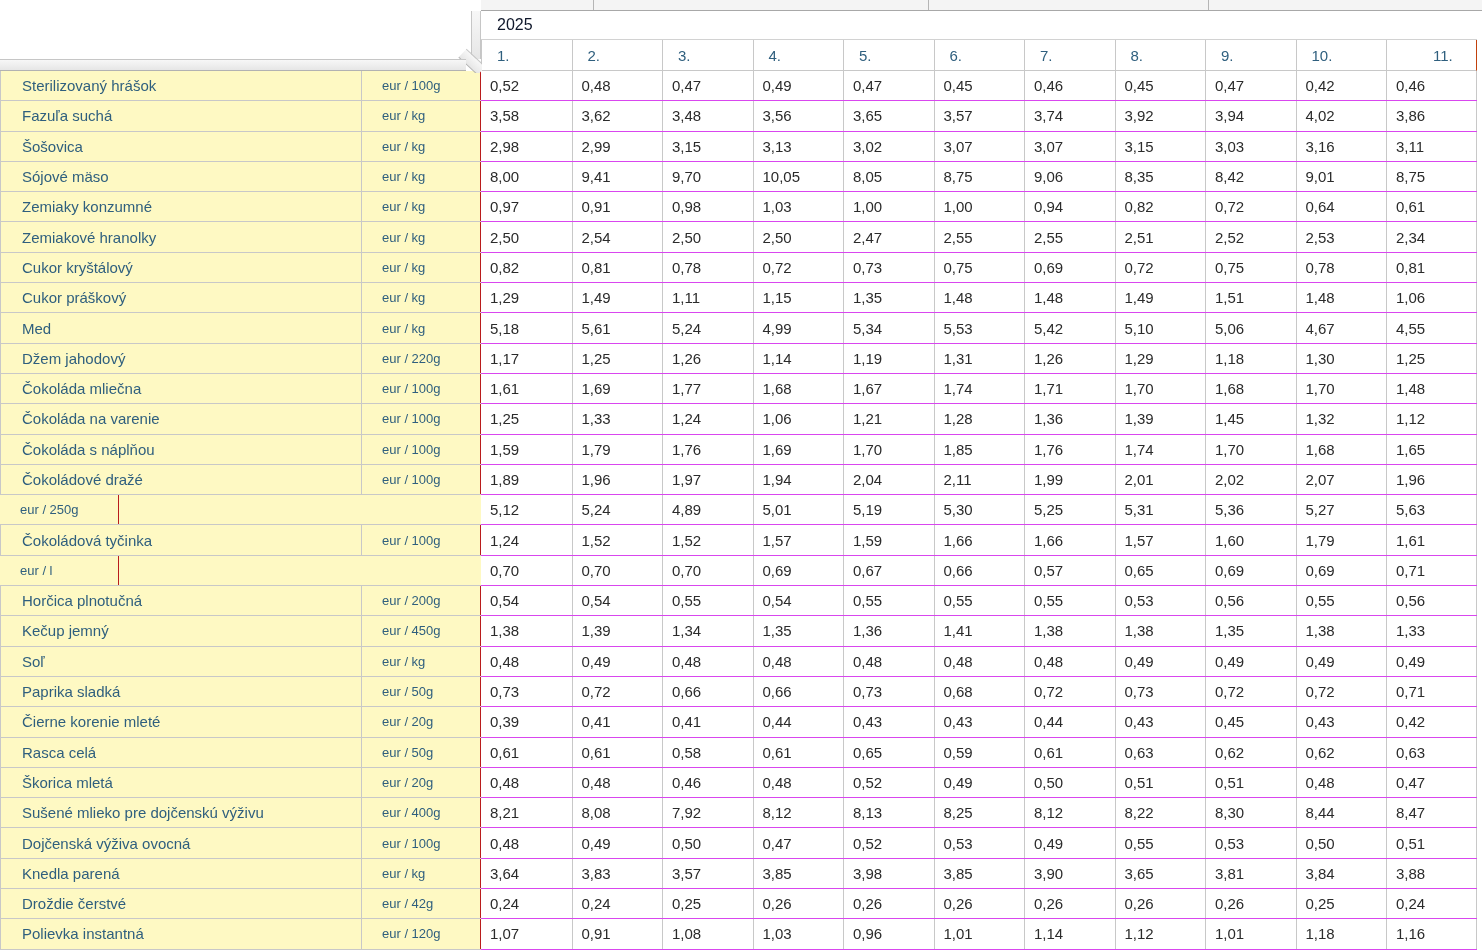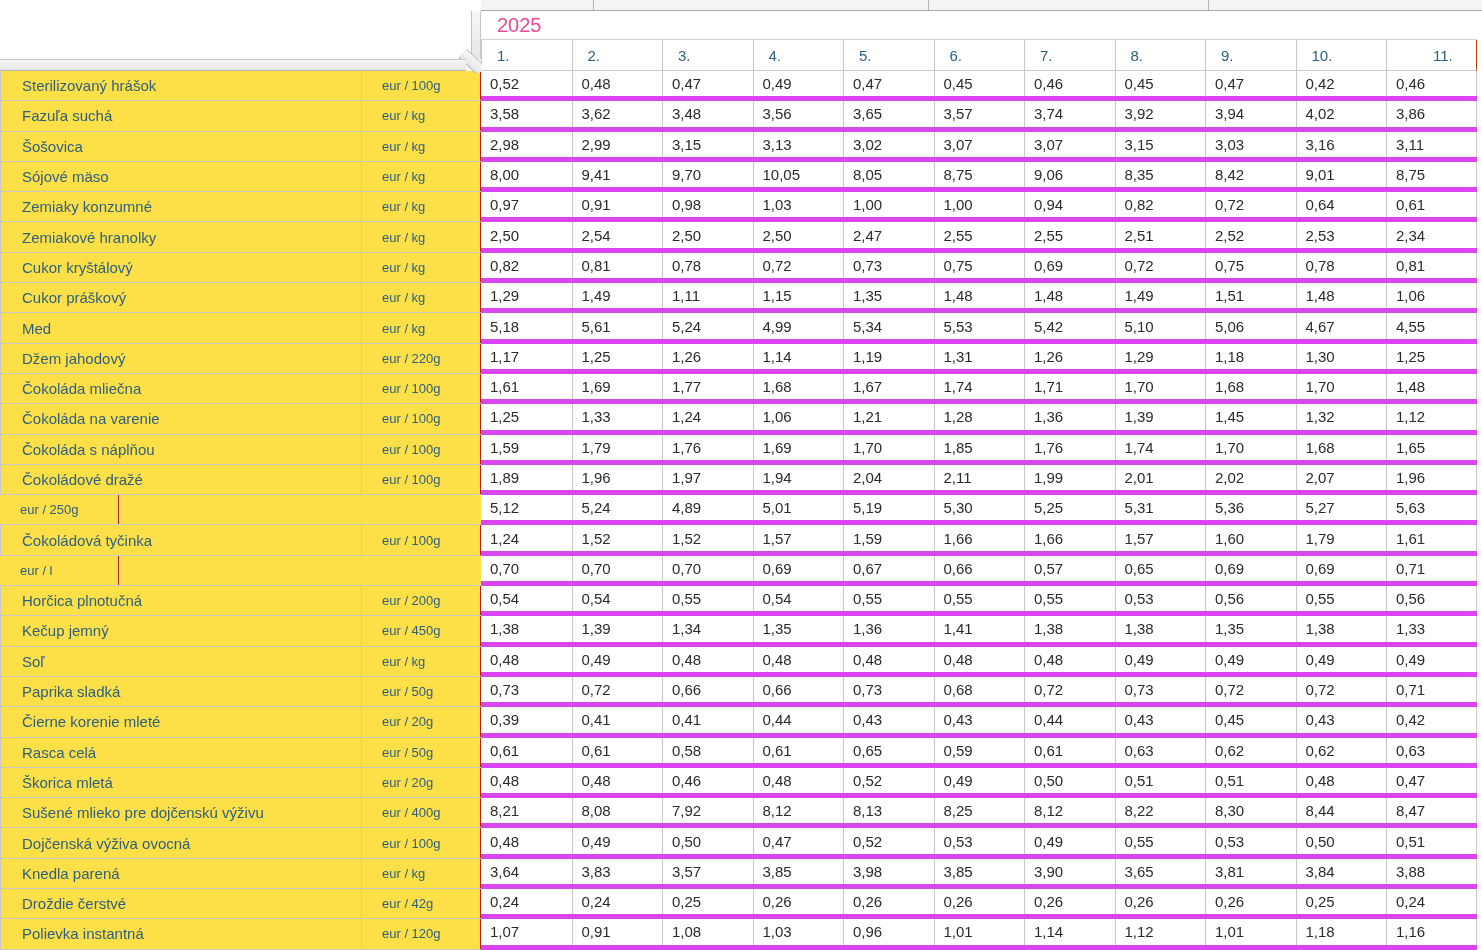--- a/index.html
+++ b/index.html
@@ -27,50 +27,50 @@
     border-top:1px solid #c6c6c6;border-bottom:1px solid #b2b2b2;}
   .ridge-d{left:459px;top:45px;width:26px;height:10px;
     border-top:1px solid #c6c6c6;border-bottom:1px solid #b2b2b2;
     transform:rotate(43deg);}
 
   
   .year-row{
     position:absolute;left:481px;top:11px;width:996px;height:29px;
     box-sizing:border-box;border-bottom:1px solid #d2d2d2;
     display:flex;align-items:center;padding-left:16px;
-    color:#ec4899;font-size:20px;z-index:1;
+    color:#0f172a;font-size:16px;z-index:1;
   }
   .months-row{position:absolute;left:481px;top:40px;width:996px;height:31px;display:flex;z-index:1;}
   .mcell{
     width:90.5px;box-sizing:border-box;flex:0 0 auto;
     border-left:1px solid #c8c8c8;border-bottom:1px solid #c8c8c8;
     display:flex;align-items:center;padding-left:15px;
     color:#2f5f7e;font-size:15px;
   }
   .mcell:last-child{border-right:1px solid #c2410c;padding-left:46px;}
 
   
-  .left-pane{position:absolute;left:0;top:71px;width:481px;z-index:2;background:#fde047;}
+  .left-pane{position:absolute;left:0;top:71px;width:481px;z-index:2;background:#fef9c3;}
   .lrow{display:flex;height:30.31px;box-sizing:border-box;border-bottom:1px solid #c8c8c8;}
   .nc{
     width:362px;box-sizing:border-box;flex:0 0 auto;
     border-left:1px solid #c8c8c8;border-right:1px solid #c8c8c8;
     display:flex;align-items:center;padding-left:21px;
     color:#2f5f7e;font-size:15px;white-space:nowrap;overflow:hidden;
   }
   .uc{
     width:119px;box-sizing:border-box;flex:0 0 auto;
     border-right:1px solid #b91c1c;
     display:flex;align-items:center;padding-left:20px;
     color:#2f5f7e;font-size:13px;white-space:nowrap;
   }
 
   
   .data-pane{position:absolute;left:481px;top:71px;width:996px;z-index:1;}
-  .drow{display:flex;height:30.31px;box-sizing:border-box;border-bottom:5px solid #d946ef;}
+  .drow{display:flex;height:30.31px;box-sizing:border-box;border-bottom:1px solid #d946ef;}
   .vc{
     width:90.5px;box-sizing:border-box;flex:0 0 auto;
     border-left:1px solid #c8c8c8;
     display:flex;align-items:center;padding-left:9px;
     color:#2b2b2b;font-size:15px;white-space:nowrap;
   }
   .vc:first-child{border-left:none;}
   .vc:last-child{border-right:1px solid #c8c8c8;}
 </style>
 </head>

